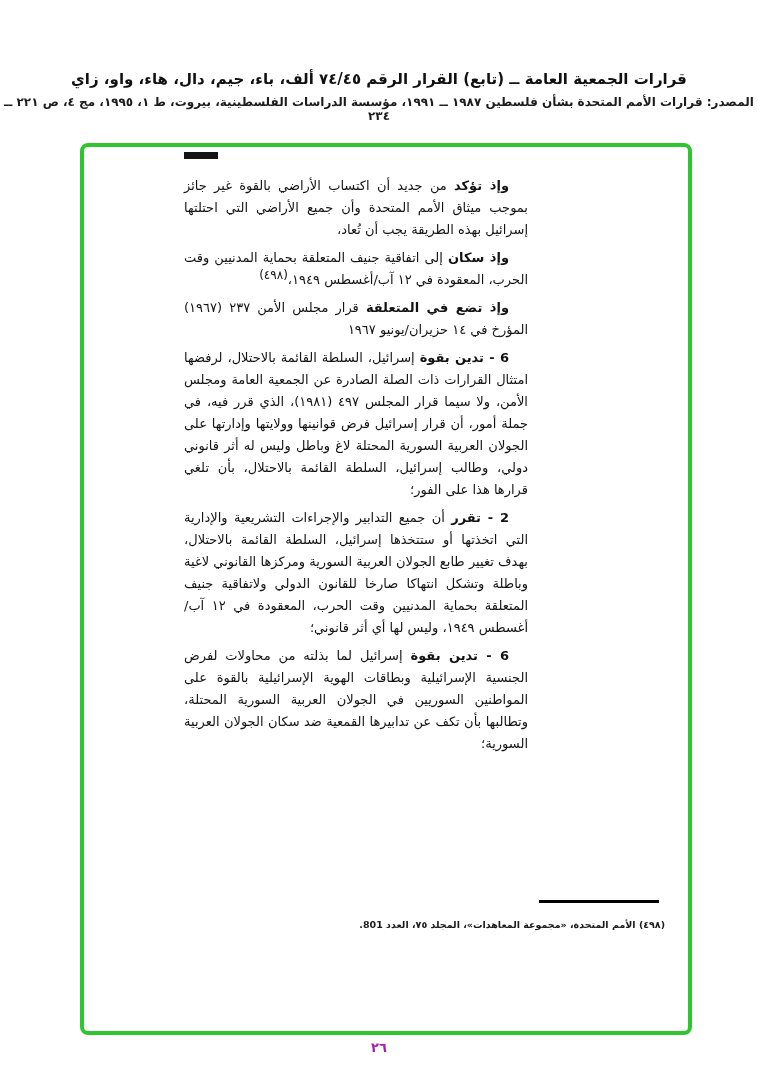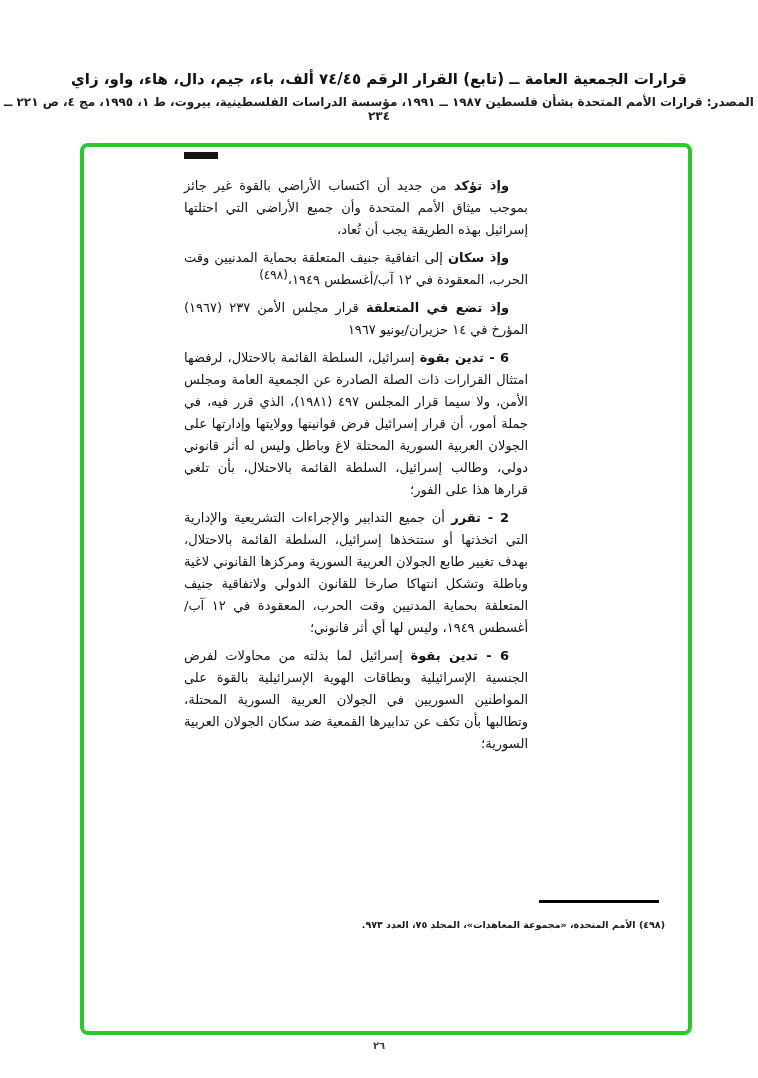--- a/index.html
+++ b/index.html
@@ -105,23 +105,23 @@
     color: #1a1a1a;
   }
 
   
   .page-number {
     position: absolute;
     top: 1040px;
     left: 0;
     width: 758px;
     text-align: center;
-    font-size: 10px;
+    font-size: 13px;
     font-weight: bold;
-    color: #404040;
+    color: #a21caf;
   }
 </style>
 </head>
 <body>
 
 <div class="page-header">
   <div class="doc-title">قرارات الجمعية العامة ــ (تابع) القرار الرقم ٧٤/٤٥ ألف، باء، جيم، دال، هاء، واو، زاي</div>
   <div class="doc-source">المصدر: قرارات الأمم المتحدة بشأن فلسطين ١٩٨٧ ــ ١٩٩١، مؤسسة الدراسات الفلسطينية، بيروت، ط ١، ١٩٩٥، مج ٤، ص ٢٢١ ــ ٢٣٤</div>
 </div>
 
@@ -159,17 +159,17 @@
     </p>
 
     <p>
       <b class="para-lead">6 - تدين بقوة</b>
       <span>إسرائيل لما بذلته من محاولات لفرض الجنسية الإسرائيلية وبطاقات الهوية الإسرائيلية بالقوة على المواطنين السوريين في الجولان العربية السورية المحتلة، وتطالبها بأن تكف عن تدابيرها القمعية ضد سكان الجولان العربية السورية؛</span><sup class="fn-ref"></sup>
     </p>
 
   </div>
 
   <div class="footnote-rule"></div>
-  <div class="footnote">(٤٩٨) الأمم المتحدة، «مجموعة المعاهدات»، المجلد ٧٥، العدد ٩٧٣.</div>
+  <div class="footnote">(٤٩٨) الأمم المتحدة، «مجموعة المعاهدات»، المجلد ٧٥، العدد 801.</div>
 
 </div>
 
 <div class="page-number">٢٦</div>
 
 </body></html>

